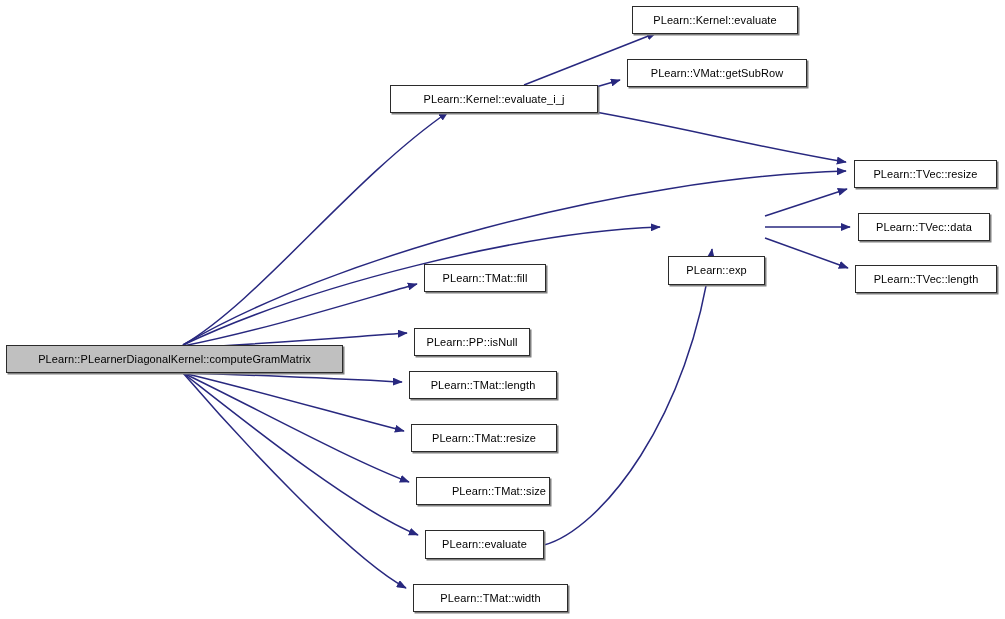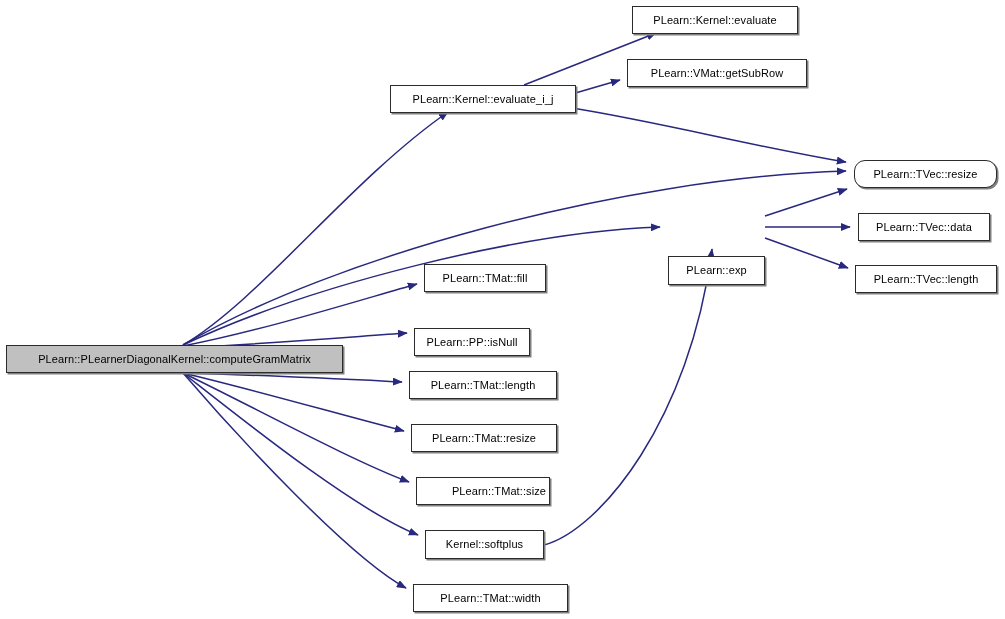--- a/index.html
+++ b/index.html
@@ -96,33 +96,33 @@
       <path d="M765,238 L 848,268"></path>
 
       <path d="M544,545 C 600,530 690,420 712,249"></path>
     </g>
   </svg>
 
   <div class="node current" style="left:6px; top:345px; width:337px; height:28px;">
     <span class="node-label">PLearn::PLearnerDiagonalKernel::computeGramMatrix</span>
   </div>
 
-  <div class="node" style="left:390px; top:85px; width:186px; height:28px;">
+  <div class="node" style="left:390px; top:85px; width:208px; height:28px;">
     <span class="node-label">PLearn::Kernel::evaluate_i_j</span>
   </div>
 
   <div class="node" style="left:632px; top:6px; width:166px; height:28px;">
     <span class="node-label">PLearn::Kernel::evaluate</span>
   </div>
 
   <div class="node" style="left:627px; top:59px; width:180px; height:28px;">
     <span class="node-label">PLearn::VMat::getSubRow</span>
   </div>
 
-  <div class="node" style="left:854px; top:160px; width:143px; height:28px;border-radius:11px;">
+  <div class="node" style="left:854px; top:160px; width:143px; height:28px;">
     <span class="node-label">PLearn::TVec::resize</span>
   </div>
 
   <div class="node" style="left:668px; top:212px; width:97px; height:29px;margin-top:44px;">
     <span class="node-label">PLearn::exp</span>
   </div>
 
   <div class="node" style="left:858px; top:213px; width:132px; height:28px;">
     <span class="node-label">PLearn::TVec::data</span>
   </div>
@@ -145,20 +145,20 @@
 
   <div class="node" style="left:411px; top:424px; width:146px; height:28px;">
     <span class="node-label">PLearn::TMat::resize</span>
   </div>
 
   <div class="node" style="left:416px; top:477px; width:134px; height:28px;padding-left:32px;">
     <span class="node-label">PLearn::TMat::size</span>
   </div>
 
   <div class="node" style="left:425px; top:530px; width:119px; height:29px;">
-    <span class="node-label">Kernel::softplus</span>
+    <span class="node-label">PLearn::evaluate</span>
   </div>
 
   <div class="node" style="left:413px; top:584px; width:155px; height:28px;">
     <span class="node-label">PLearn::TMat::width</span>
   </div>
 
 </div>
 
 </body></html>

